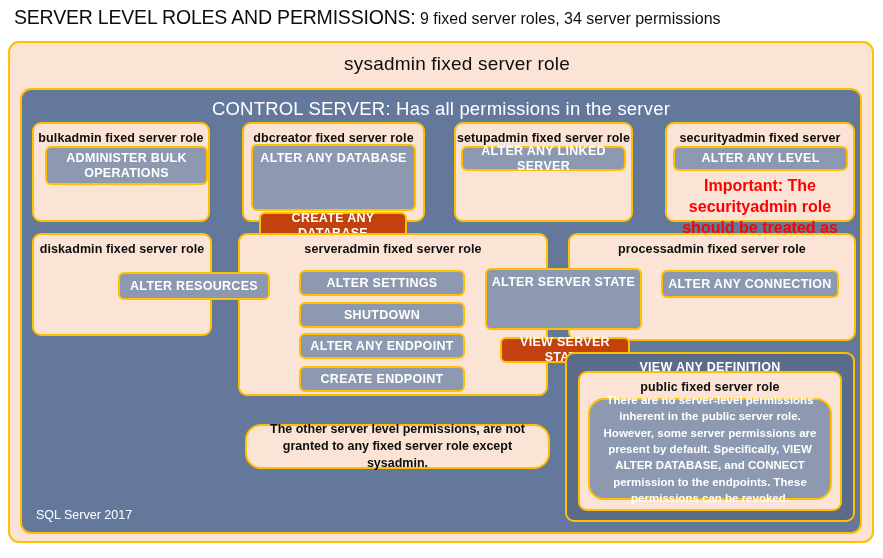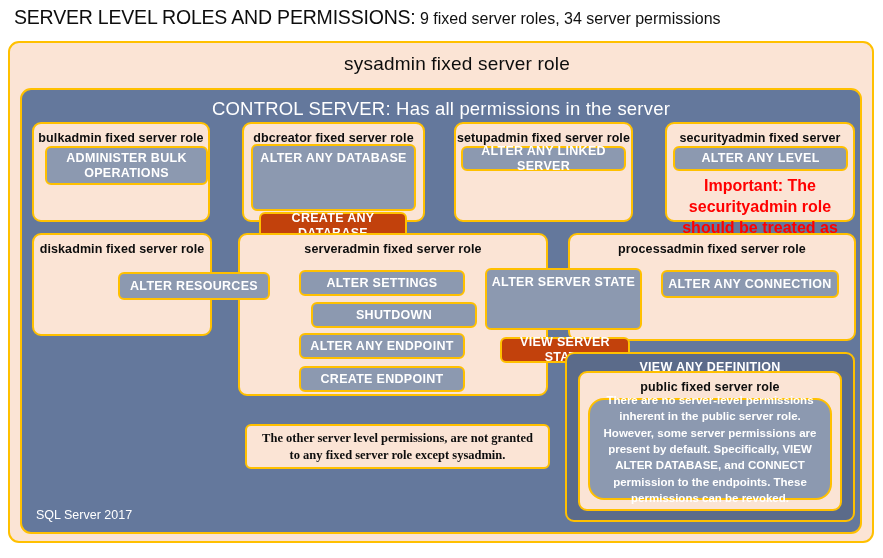--- a/index.html
+++ b/index.html
@@ -138,32 +138,31 @@
     font-weight: bold;
     color: #ff0000;
     line-height: 1.32;
   }
 
   
   .note-box {
     position: absolute;
     background: #fbe4d5;
     border: 2px solid #ffc000;
-    border-radius: 6px;
+    border-radius: 16px;
     box-sizing: border-box;
     display: flex;
     align-items: center;
     justify-content: center;
     text-align: center;
     font-size: 12.5px;
     font-weight: bold;
     color: #0d0d0d;
     line-height: 1.35;
     padding: 0 10px;
-    font-family: Liberation Serif, serif;
   }
 
   
   .viewdef-panel {
     position: absolute;
     background: #5b6b8a;
     border: 2px solid #ffc000;
     border-radius: 9px;
     box-sizing: border-box;
   }
@@ -240,21 +239,21 @@
     <div class="role-title">diskadmin fixed server role</div>
   </div>
 
   <div class="role-box" style="left:238px; top:233px; width:310px; height:163px;">
     <div class="role-title">serveradmin fixed server role</div>
   </div>
 
   <div class="perm" style="left:118px; top:272px; width:152px; height:28px;">ALTER RESOURCES</div>
 
   <div class="perm" style="left:299px; top:270px; width:166px; height:26px;">ALTER SETTINGS</div>
-  <div class="perm" style="left:299px; top:302px; width:166px; height:26px;margin-left:12px;">SHUTDOWN</div>
+  <div class="perm" style="left:299px; top:302px; width:166px; height:26px;">SHUTDOWN</div>
   <div class="perm" style="left:299px; top:333px; width:166px; height:26px;">ALTER ANY ENDPOINT</div>
   <div class="perm" style="left:299px; top:366px; width:166px; height:26px;">CREATE ENDPOINT</div>
 
   <div class="role-box" style="left:568px; top:233px; width:288px; height:108px;">
     <div class="role-title">processadmin fixed server role</div>
   </div>
   <div class="perm" style="left:661px; top:270px; width:178px; height:28px;">ALTER ANY CONNECTION</div>
 
   <div class="perm" style="left:485px; top:268px; width:157px; height:62px; align-items:flex-start; padding-top:5px;">
     <span>ALTER SERVER STATE</span>

